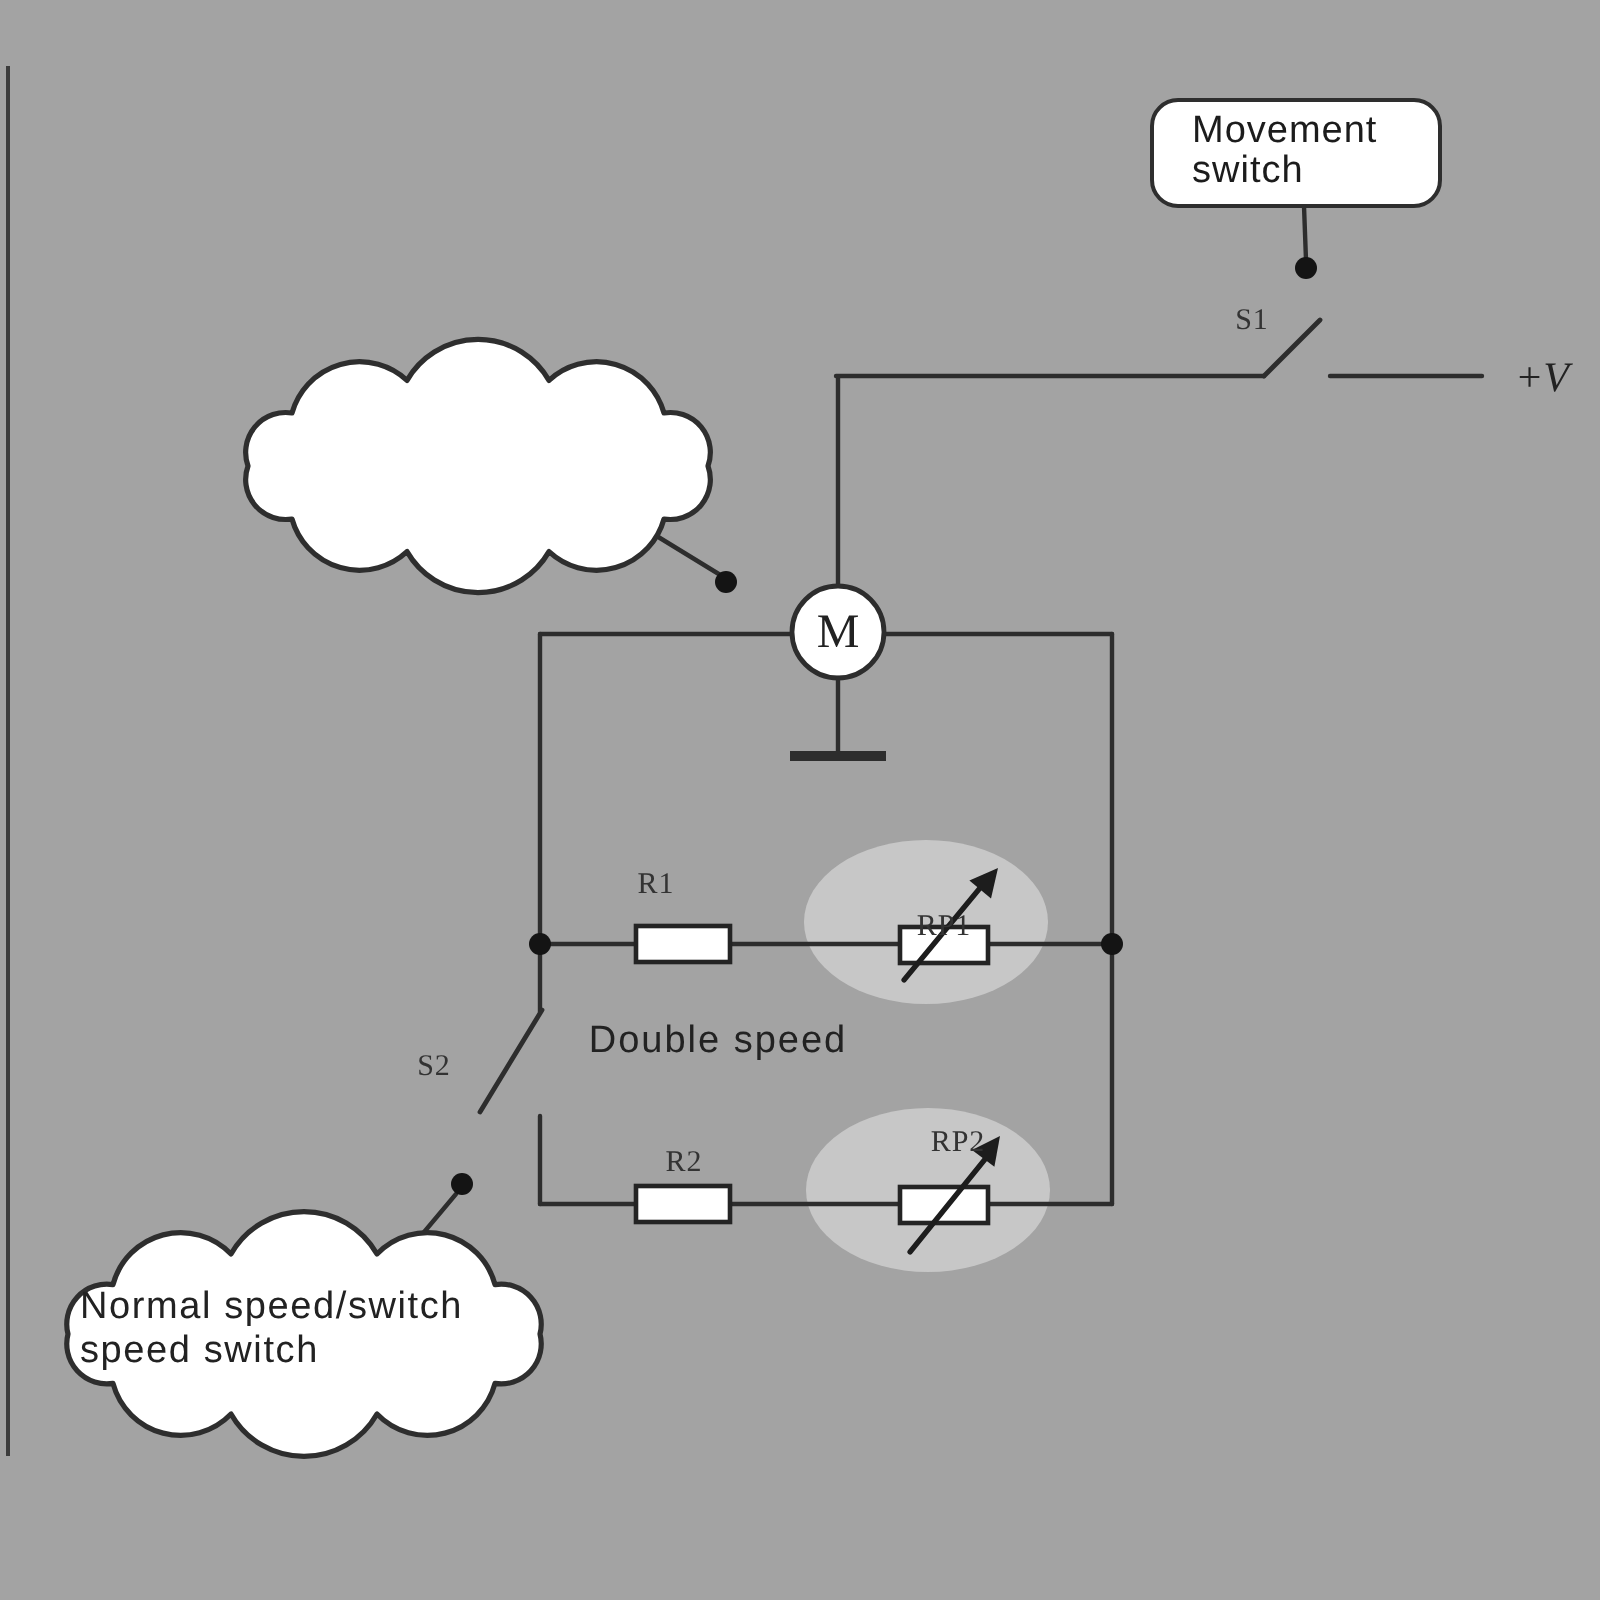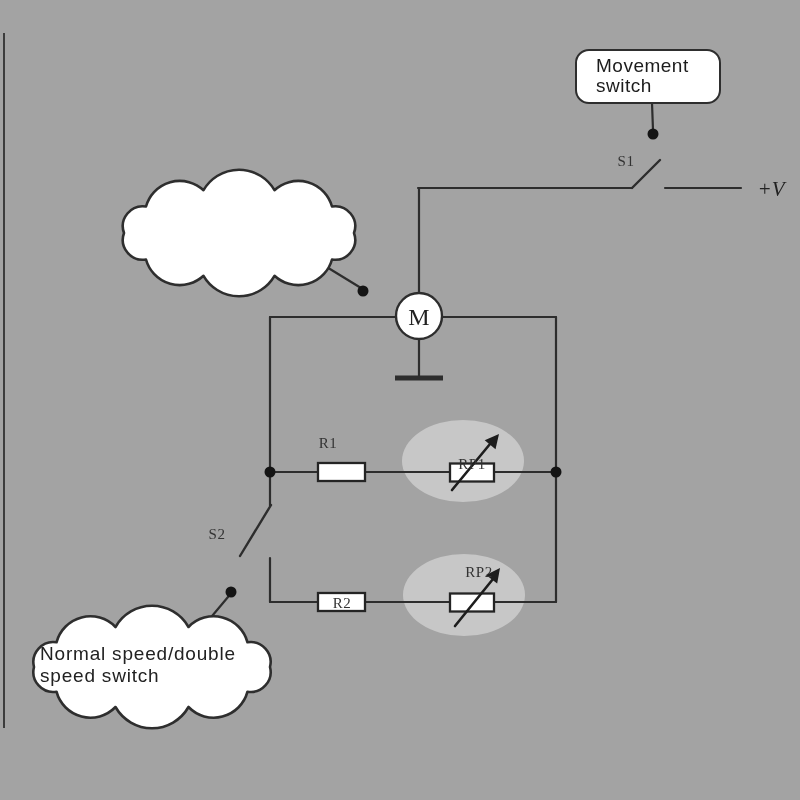--- a/index.html
+++ b/index.html
@@ -105,25 +105,26 @@
          A 42 42 0 0 1 188.5 627
          A 35 35 0 0 1 247.5 642.3
          A 20 20 0 0 1 270 667 Z"></path>
   </svg>
 
   <div id="movement-box">
     <div class="txt">Movement
 switch</div>
   </div>
 
-  <div class="txt" id="cloud-bottom-text">Normal speed/double
+  <div class="txt" id="cloud-bottom-text">Normal speed/switch
 speed switch</div>
 
   <div class="txt center serif-label" style="left:626px;top:161px;">S1</div>
   <div class="txt center supply-label" style="left:771px;top:189px;">+V</div>
   <div class="txt center motor-label" style="left:419px;top:317px;">M</div>
   <div class="txt center serif-label" style="left:328px;top:443px;">R1</div>
   <div class="txt center serif-label" style="left:472px;top:440px;margin-top:24px;">RP1</div>
   <div class="txt center serif-label" style="left:217px;top:534px;">S2</div>
-  <div class="txt center serif-label" style="left:342px;top:603px;">R2</div>
+  <div class="txt center serif-label" style="left:342px;top:582px;">R2</div>
   <div class="txt center serif-label" style="left:479px;top:572px;">RP2</div>
 
+  <div class="txt center sans-label" style="left:359px;top:521px;">Double speed</div>
 </div>
 
 </body></html>

